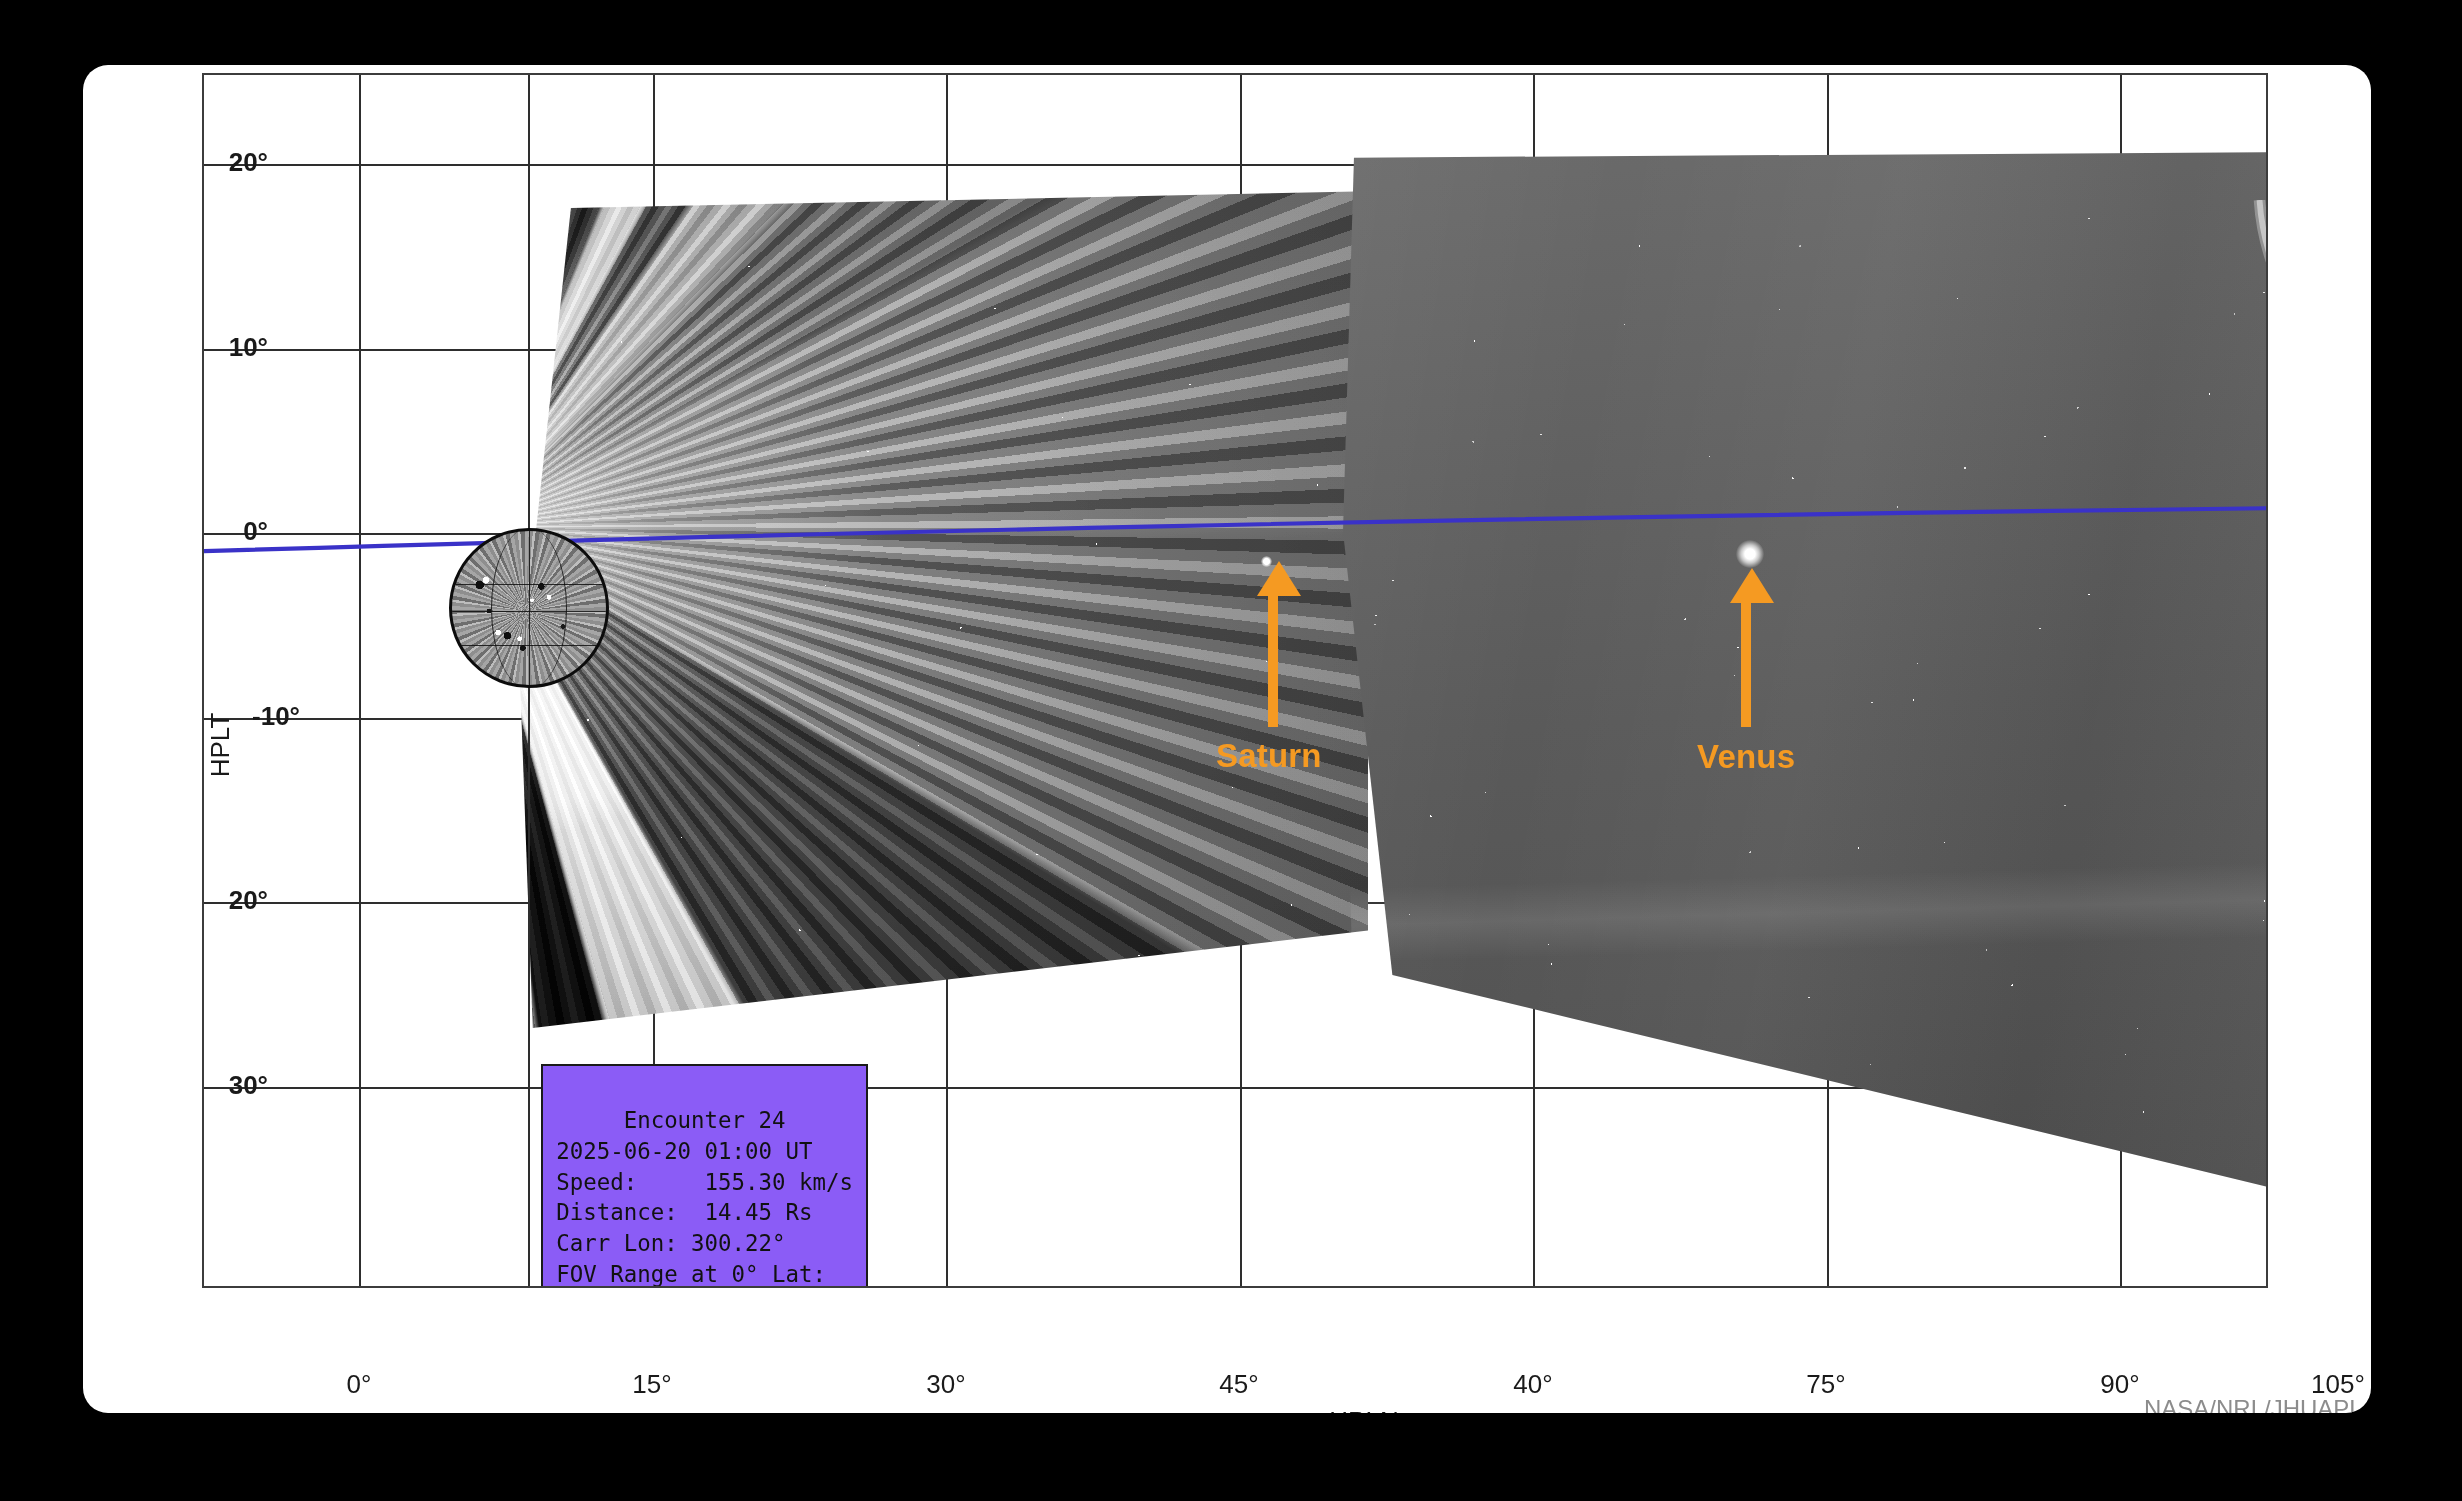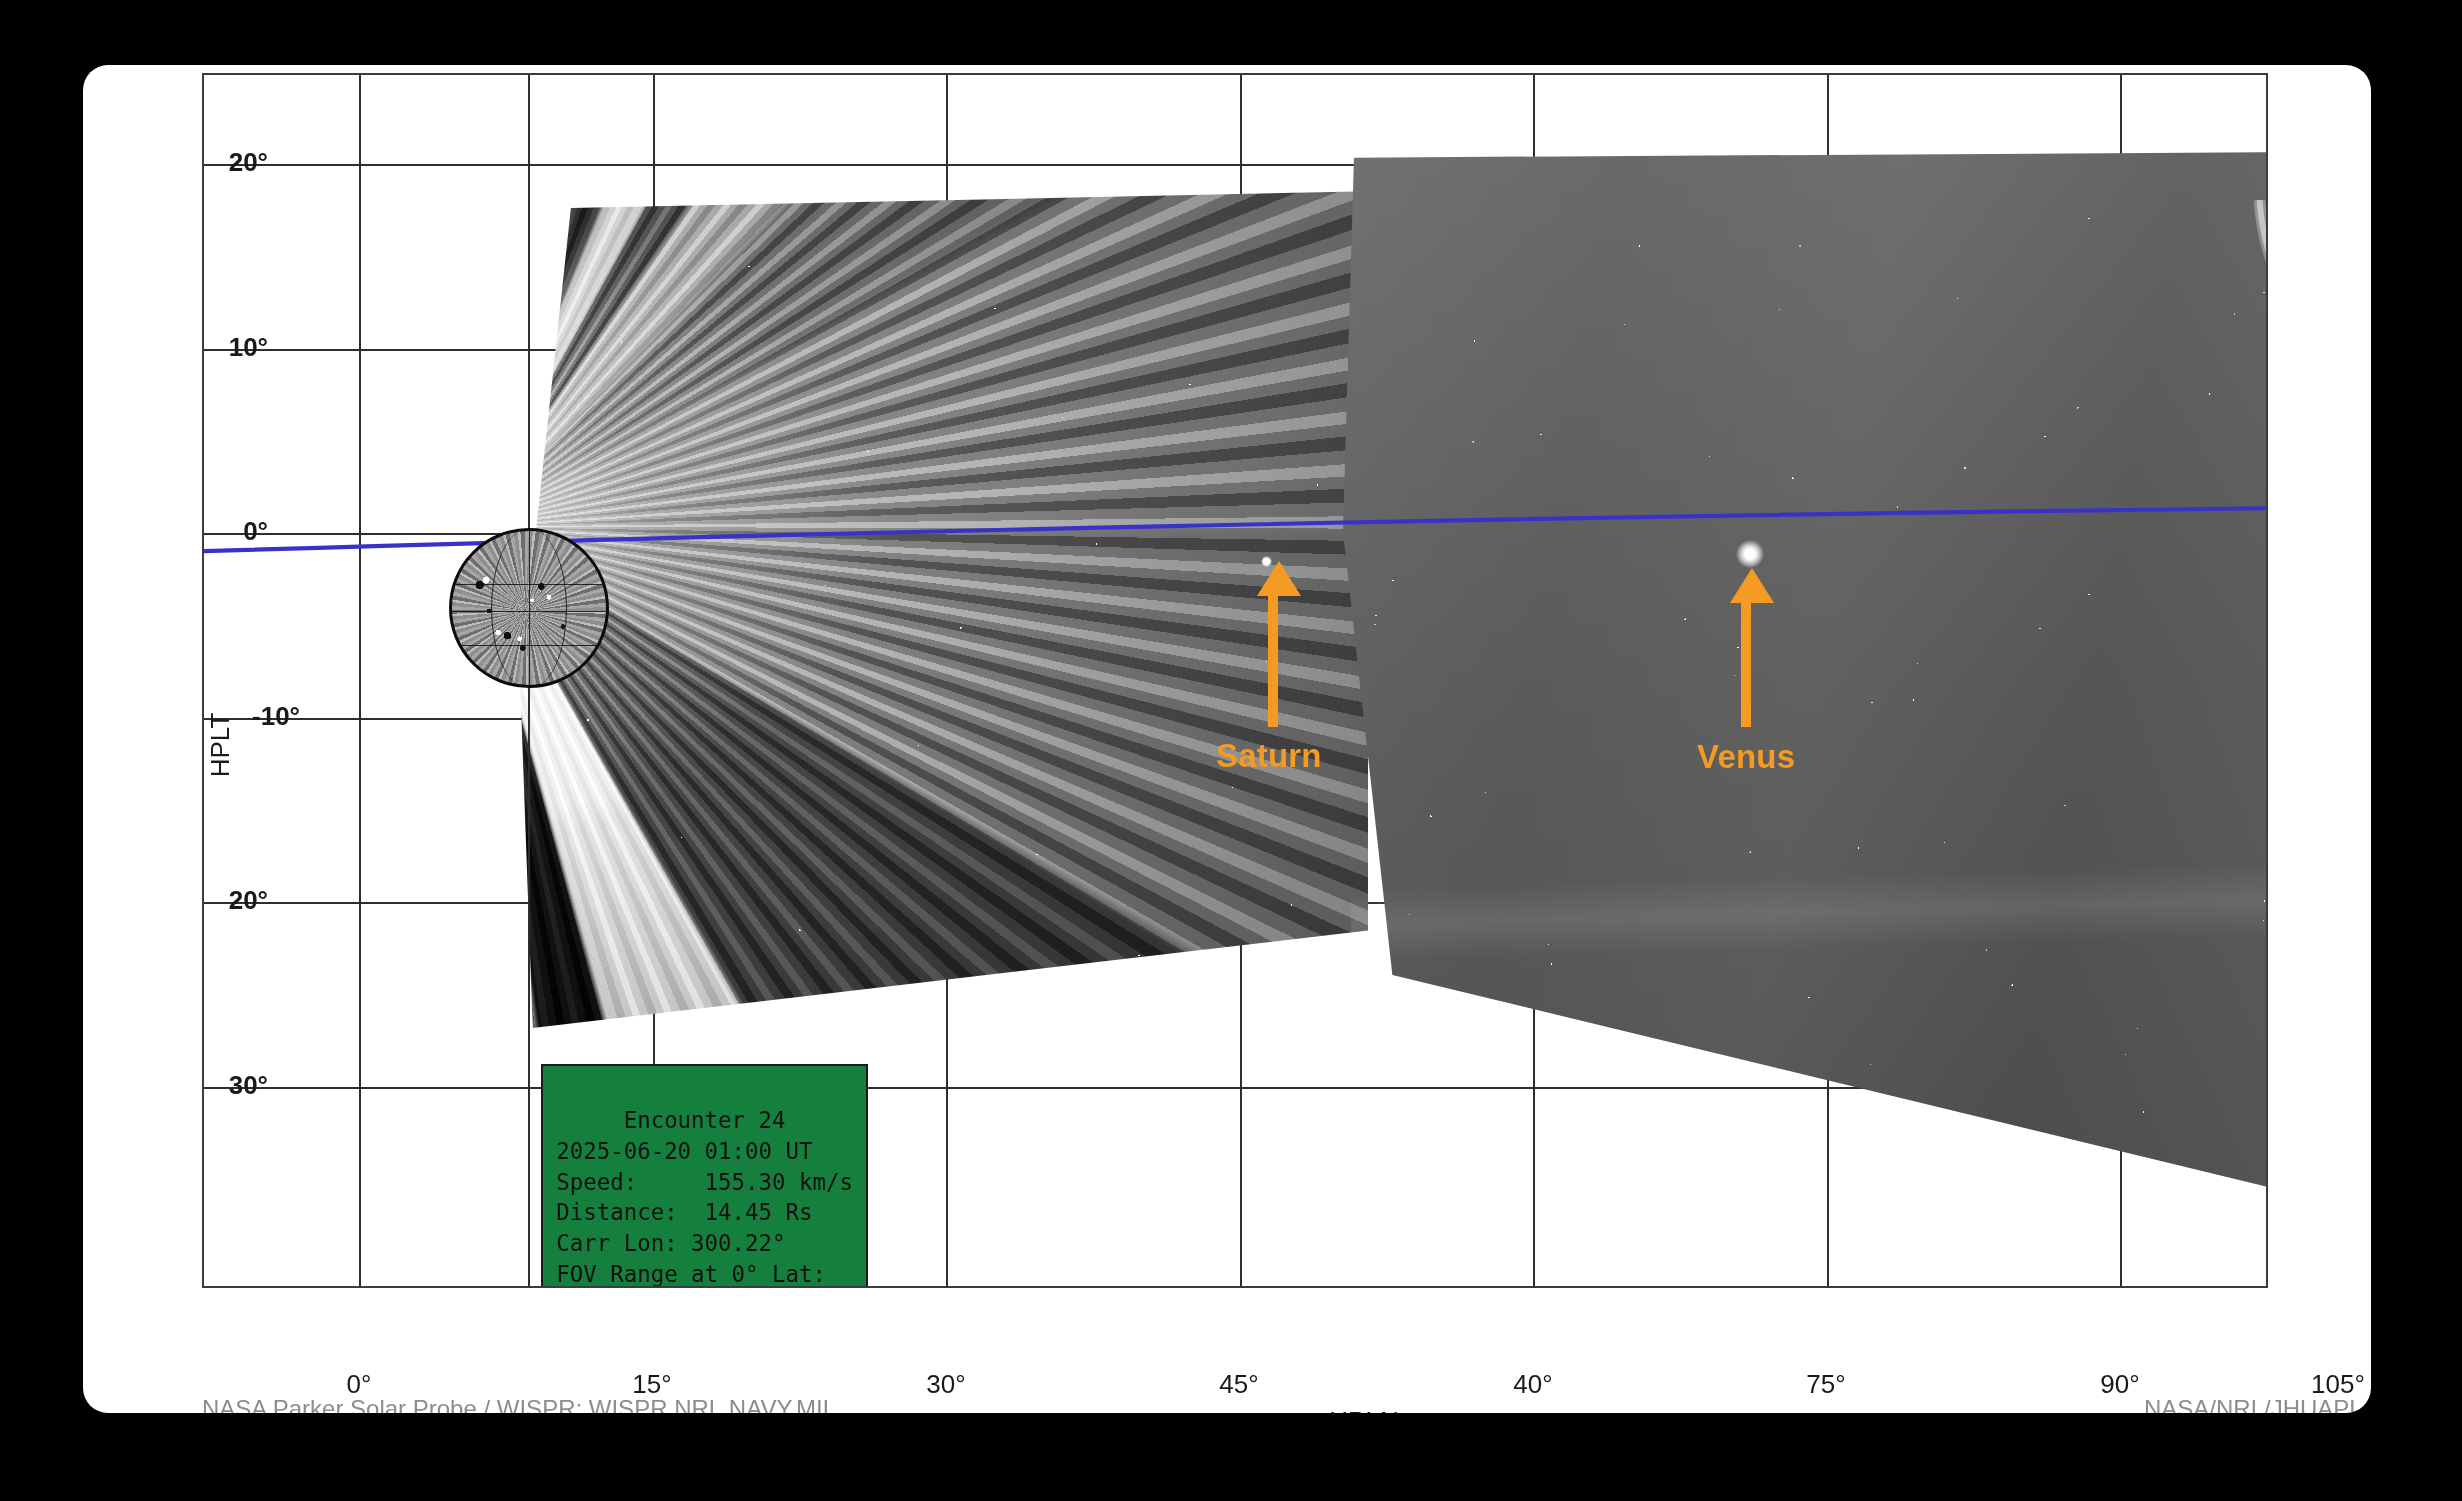--- a/index.html
+++ b/index.html
@@ -187,21 +187,21 @@
     font-size: 33px;
     font-weight: bold;
     white-space: nowrap;
     letter-spacing: 0.2px;
   }
 
   
   #infobox {
     position: absolute;
     left: 337px; top: 989px;
-    background: #15803d;
+    background: #8b5cf6;
     border: 2.5px solid #1a1a1a;
     padding: 8.3px 13.3px 10px 13.3px;
     font-family: "DejaVu Sans Mono", "Liberation Mono", monospace;
     font-size: 22.4px;
     line-height: 1.37;
     color: #111;
     white-space: pre;
   }
   #infobox .ib-title { text-align: center; }
 
@@ -351,18 +351,17 @@
     <div class="ytick-label" style="top:97px;">20°</div>
     <div class="ytick-label" style="top:282px;">10°</div>
     <div class="ytick-label" style="top:466px;">0°</div>
     <div class="ytick-label" style="top:651px;margin-left:32px;">-10°</div>
     <div class="ytick-label" style="top:835px;">20°</div>
     <div class="ytick-label" style="top:1020px;">30°</div>
 
     <div id="xaxis-title">HPLN</div>
     <div id="yaxis-title">HPLT</div>
 
-    <div id="credit-left">NASA Parker Solar Probe / WISPR; WISPR.NRL.NAVY.MIL</div>
     <div id="credit-right">NASA/NRL/JHUAPL</div>
 
   </div>
 </div>
 
 
 </body></html>

